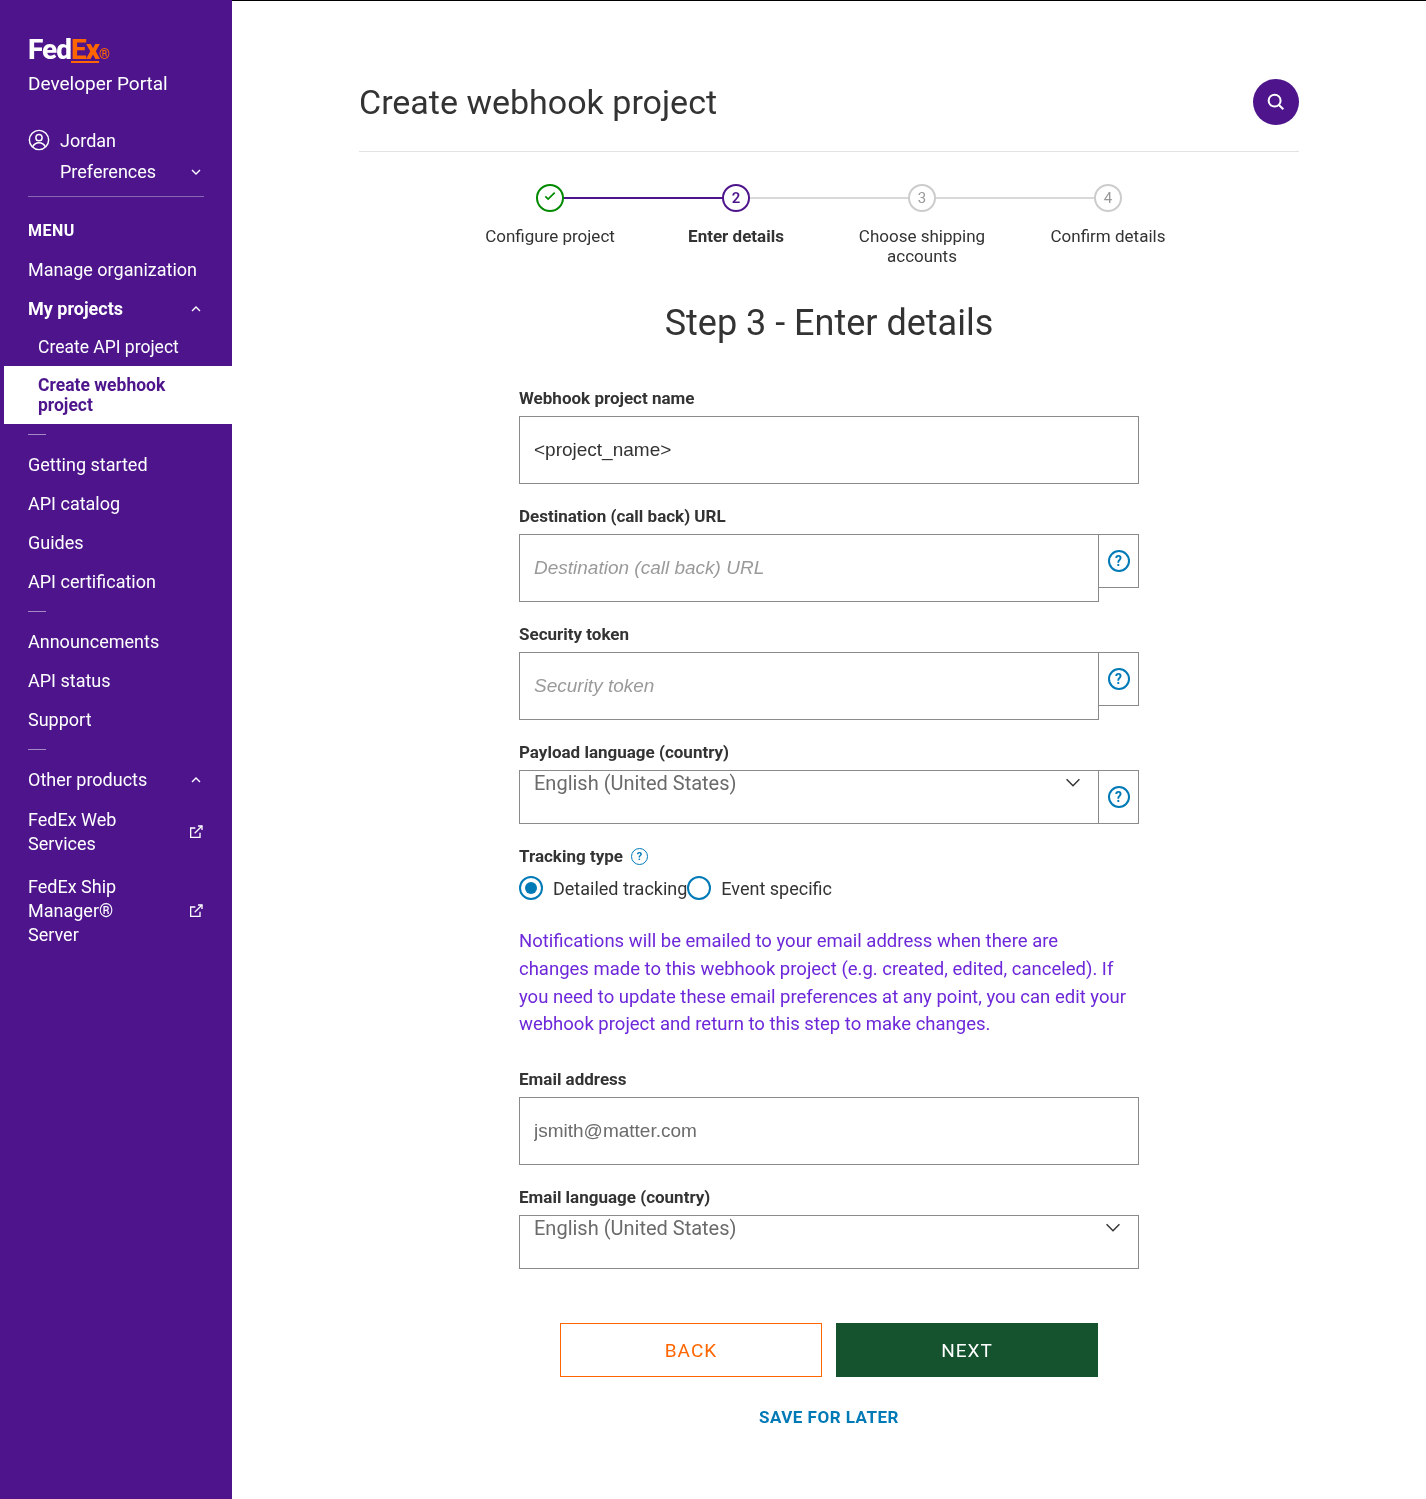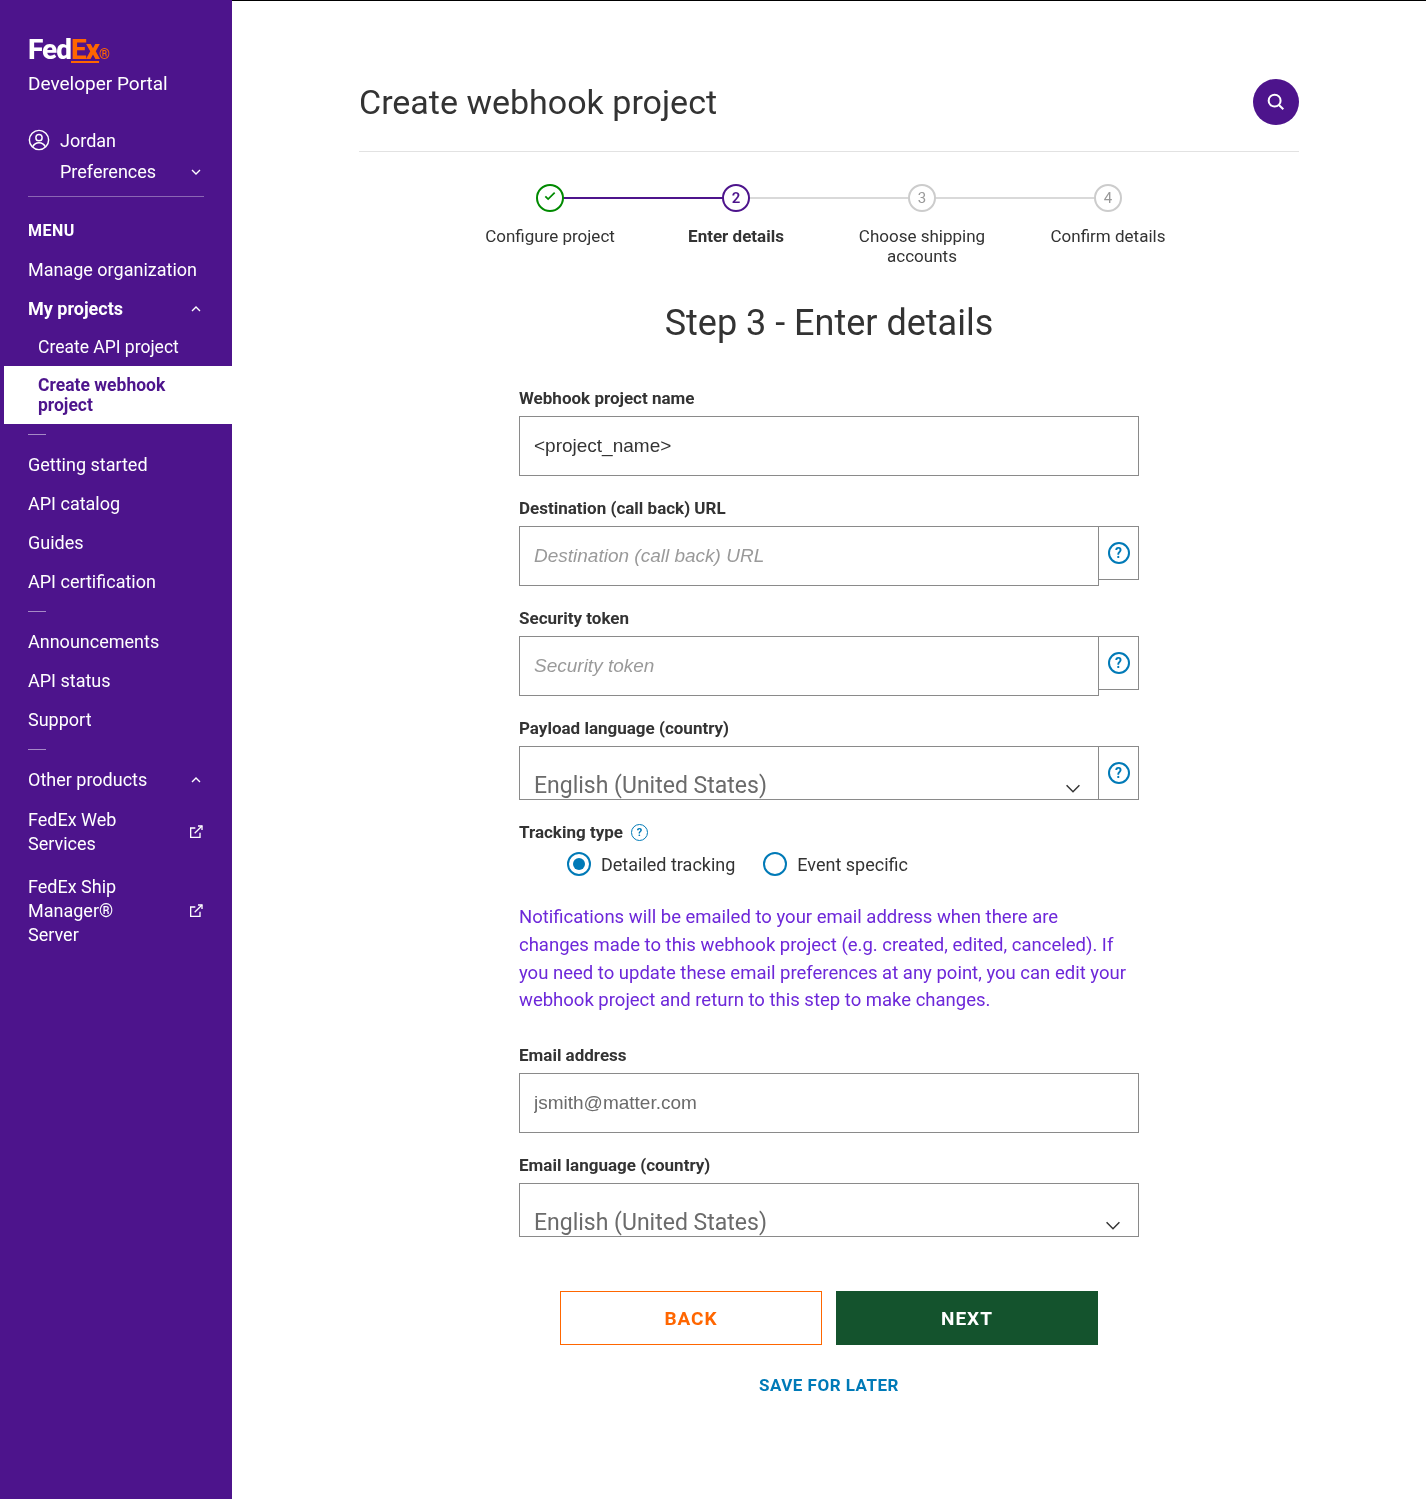--- a/index.html
+++ b/index.html
@@ -70,44 +70,44 @@
   .step-line.filled { background: #4d148c; }
 
   .step-check svg { width: 16px; height: 16px; }
 
   .form-area { max-width: 620px; margin: 16px auto 0 auto; }
   .h-step { font-size: 36px; font-weight: 400; text-align: center; margin: 14px 0 44px 0; color: #333; }
 
   .field { margin-bottom: 22px; }
   .flabel { font-size: 17px; font-weight: 700; color: #333; margin-bottom: 8px; display: block; }
   .input-row { display: flex; }
-  .txt { flex: 1; height: 60px; border: 1px solid #8a8a8a; padding: 0 14px; font-size: 19px; color: #333; background: #fff; }
+  .txt { flex: 1; height: 68px; border: 1px solid #8a8a8a; padding: 0 14px; font-size: 19px; color: #333; background: #fff; }
   .txt::placeholder { color: #9a9a9a; font-style: italic; }
   .txt.noitalic::placeholder { font-style: normal; }
   .help-box { width: 40px; height: 54px; border: 1px solid #8a8a8a; border-left: none; display: flex; align-items: center; justify-content: center; cursor: pointer; }
   .help-circ { width: 22px; height: 22px; border: 2px solid #007ab7; border-radius: 50%; color: #007ab7; font-size: 14px; font-weight: 700; display: flex; align-items: center; justify-content: center; }
 
   .select-row { display: flex; }
-  .sel { flex: 1; height: 54px; border: 1px solid #8a8a8a; padding: 0 14px; font-size: 23px; color: #6b6b6b; display: flex; align-items: flex-end; justify-content: space-between; cursor: pointer; background: #fff; }
+  .sel { flex: 1; height: 54px; border: 1px solid #8a8a8a; padding: 0 14px; font-size: 20px; color: #6b6b6b; display: flex; align-items: flex-start; justify-content: space-between; cursor: pointer; background: #fff; }
   .sel-caret { width: 22px; height: 22px; }
 
   .tracking-block { margin-top: 4px; margin-bottom: 28px; }
   .t-head { display: flex; align-items: center; gap: 8px; margin-bottom: 10px; }
   .t-head .lbl { font-size: 17px; font-weight: 700; }
   .t-head .mini-help { width: 17px; height: 17px; border: 1.6px solid #007ab7; border-radius: 50%; color: #007ab7; font-size: 11px; font-weight: 700; display: flex; align-items: center; justify-content: center; cursor: pointer; }
 
-  .radio-row { display: flex; gap: 28px; align-items: center; margin-left: 48px; }
+  .radio-row { display: flex; align-items: center; }
   .radio-opt { display: flex; align-items: center; gap: 10px; cursor: pointer; font-size: 18px; }
   .r-circ { width: 24px; height: 24px; border: 2.5px solid #007ab7; border-radius: 50%; display: flex; align-items: center; justify-content: center; }
   .r-dot { width: 12px; height: 12px; background: #007ab7; border-radius: 50%; }
 
   .note { font-size: 18.5px; line-height: 1.5; color: #6d28d9; margin: 8px 7px 30px 0; }
 
   .btn-row { display: flex; justify-content: center; gap: 14px; margin-top: 54px; }
-  .btn { width: 262px; height: 54px; font-size: 19px; font-weight: 700; letter-spacing: 1px; display: flex; align-items: center; justify-content: center; cursor: pointer; }
+  .btn { width: 262px; height: 54px; font-size: 19px; font-weight: 400; letter-spacing: 1px; display: flex; align-items: center; justify-content: center; cursor: pointer; }
   .btn-back { border: 1.5px solid #ff6600; color: #ff6600; background: #fff; }
   .btn-next { background: #14532d; color: #fff; border: none; }
 
   .save-later { text-align: center; font-size: 17px; font-weight: 700; letter-spacing: 0.5px; color: #007ab7; margin-top: 30px; cursor: pointer; }
 </style>
 </head>
 <body>
 
 <div class="app">
 

